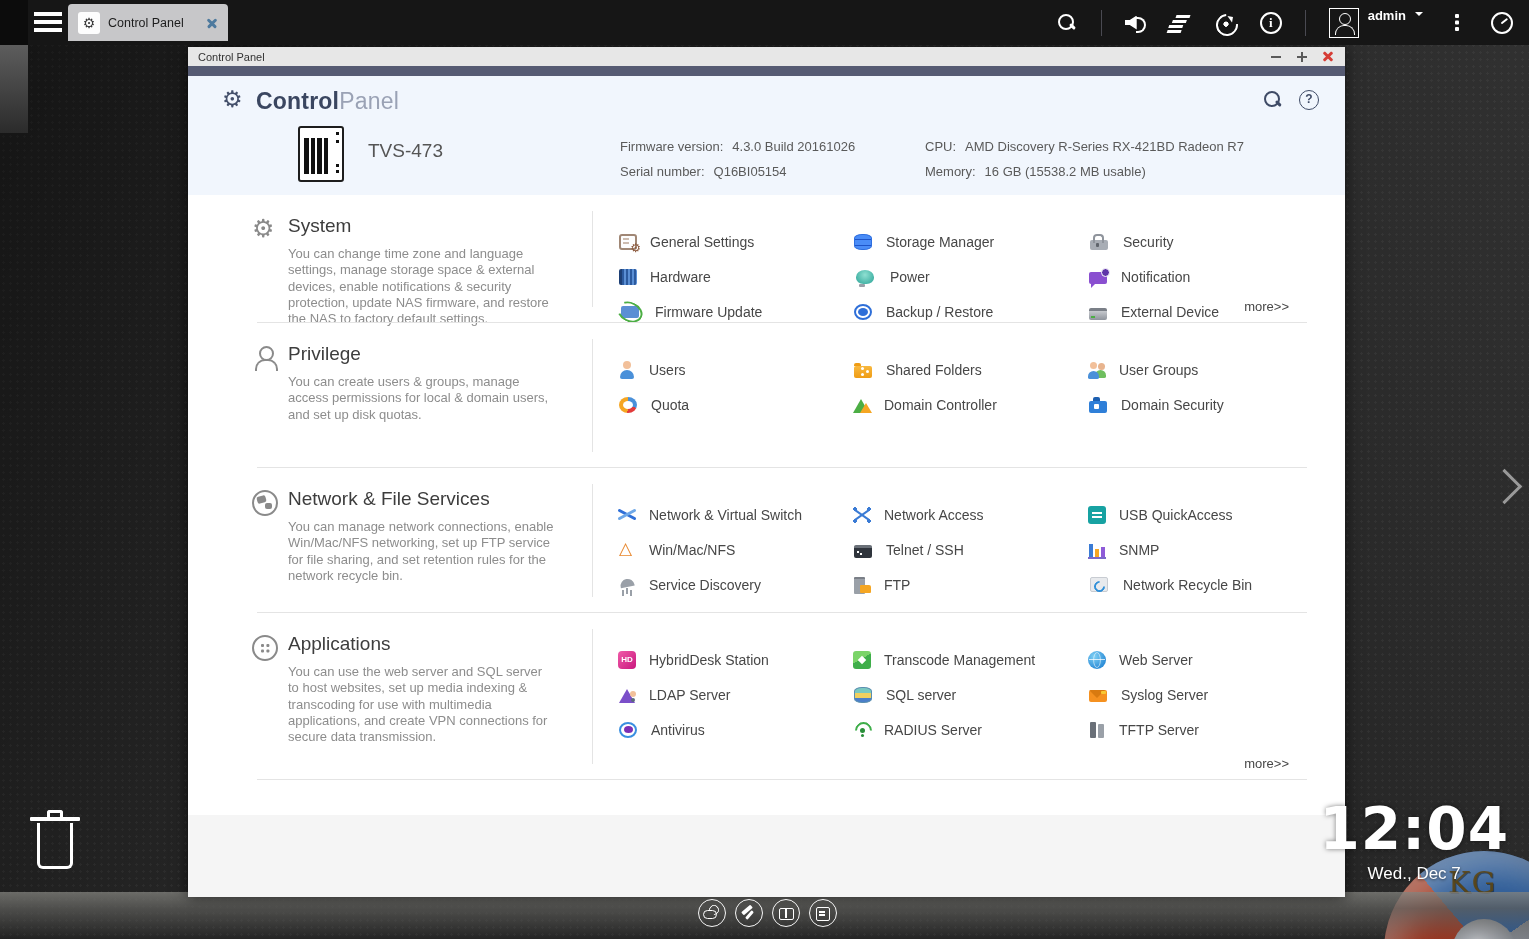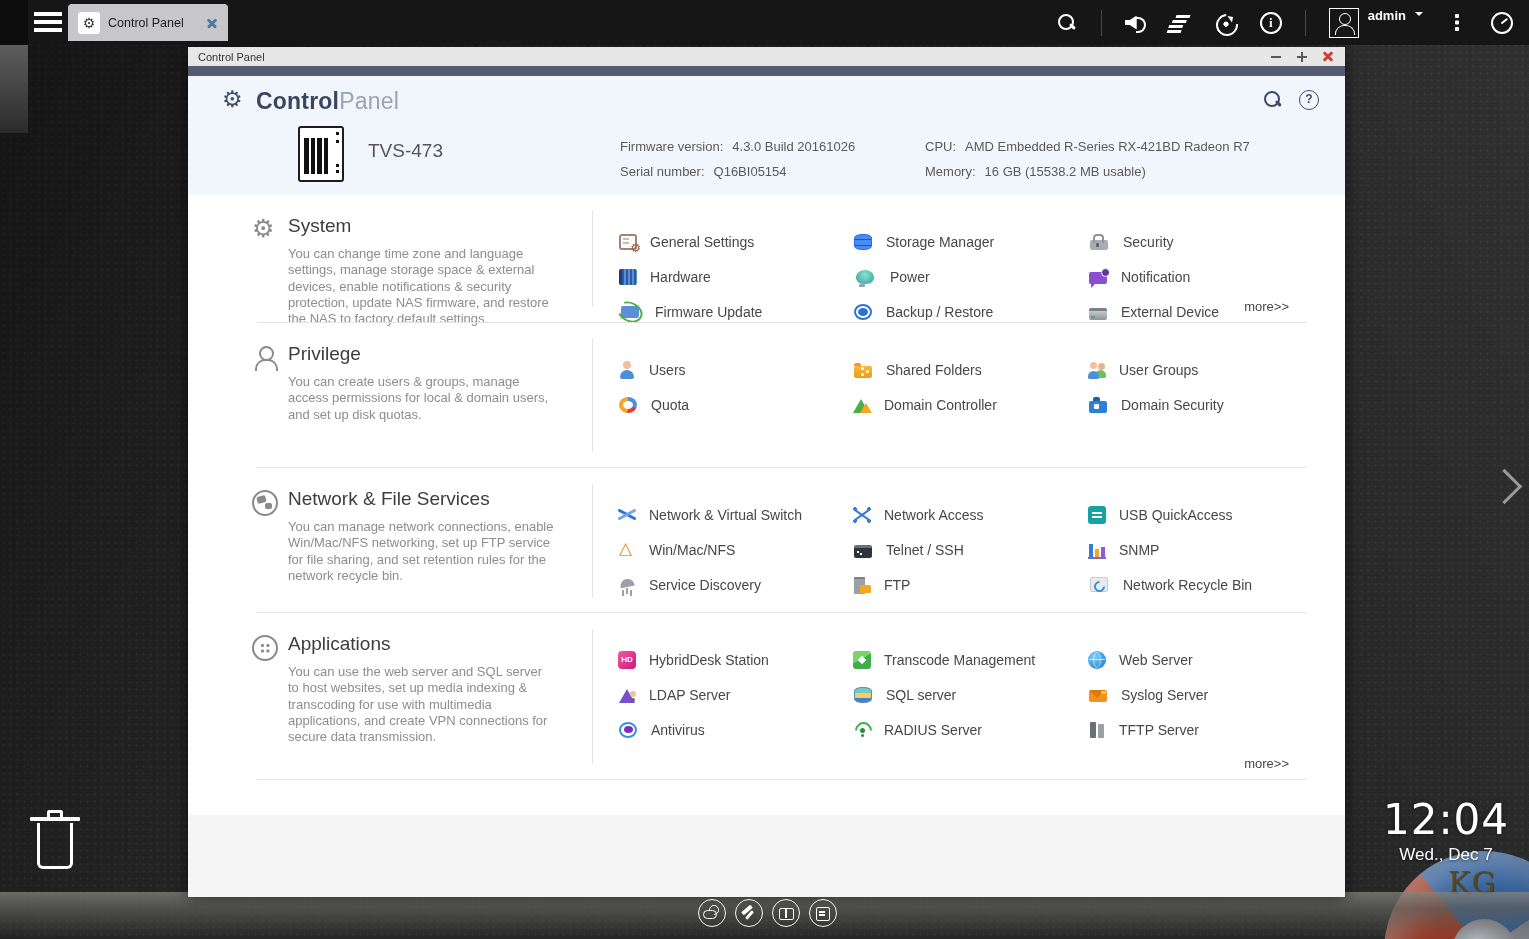--- a/index.html
+++ b/index.html
@@ -256,21 +256,21 @@
   .dk-hammer::after{content:"";position:absolute;left:12px;top:10px;width:3px;height:10px;background:#fff;
     border-radius:1px;transform:rotate(40deg)}
   .dk-book::before{content:"";position:absolute;left:6px;top:8px;width:13px;height:10px;
     border:1.6px solid #fff;border-radius:2px}
   .dk-book::after{content:"";position:absolute;left:12px;top:8px;width:1.6px;height:10px;background:#fff}
   .dk-note::before{content:"";position:absolute;left:6px;top:7px;width:12px;height:12px;
     border:1.6px solid #fff;border-radius:2px}
   .dk-note::after{content:"";position:absolute;left:9px;top:11px;width:6px;height:1.6px;background:#fff;
     box-shadow:0 3px 0 #fff}
   .clock{position:absolute;right:20px;top:795px;text-align:center;color:#fff;z-index:6}
-  .clock-time{font-family:"DejaVu Sans",sans-serif;font-weight:400;font-size:42px;letter-spacing:1px;
+  .clock-time{font-family:"DejaVu Sans",sans-serif;font-weight:700;font-size:58px;letter-spacing:1px;
     text-shadow:0 0 5px rgba(0,0,0,.5)}
   .clock-date{font-size:17px;font-weight:300;margin-top:1px;text-shadow:0 1px 3px rgba(0,0,0,.6)}
   .kg-ball{position:absolute;width:200px;height:200px;right:-55px;bottom:-112px;border-radius:50%;z-index:2;
     opacity:.95;background:conic-gradient(from -40deg,#2e5f9e 0 95deg,#8a8f96 95deg 120deg,
     #3f8f3a 120deg 230deg,#8a8f96 230deg 250deg,#a83a22 250deg 360deg);
     box-shadow:inset 12px 20px 32px rgba(255,255,255,.35),inset -12px -22px 42px rgba(0,0,0,.55)}
   .kg-ball::after{content:"";position:absolute;inset:34%;border-radius:50%;
     background:radial-gradient(circle at 40% 35%,#c9ccd2,#6a6f76)}
   .kg-text{position:absolute;left:64px;top:14px;font-family:"DejaVu Serif",serif;font-weight:normal;
     font-size:30px;color:rgba(95,72,20,.9);letter-spacing:1px;text-shadow:1px 1px 0 rgba(0,0,0,.4)}
@@ -335,21 +335,21 @@
         <span class="info-value">4.3.0 Build 20161026</span>
       </div>
       <div class="info-row">
         <span class="info-label">Serial number:</span>
         <span class="info-value">Q16BI05154</span>
       </div>
     </div>
     <div class="info-col info-col2">
       <div class="info-row">
         <span class="info-label">CPU:</span>
-        <span class="info-value">AMD Embedded R-Series RX-421BD Radeon R7</span>
+        <span class="info-value">AMD Discovery R-Series RX-421BD Radeon R7</span>
       </div>
       <div class="info-row">
         <span class="info-label">Memory:</span>
         <span class="info-value">16 GB (15538.2 MB usable)</span>
       </div>
     </div>
   </div>
 
   <div class="wcontent">
 

